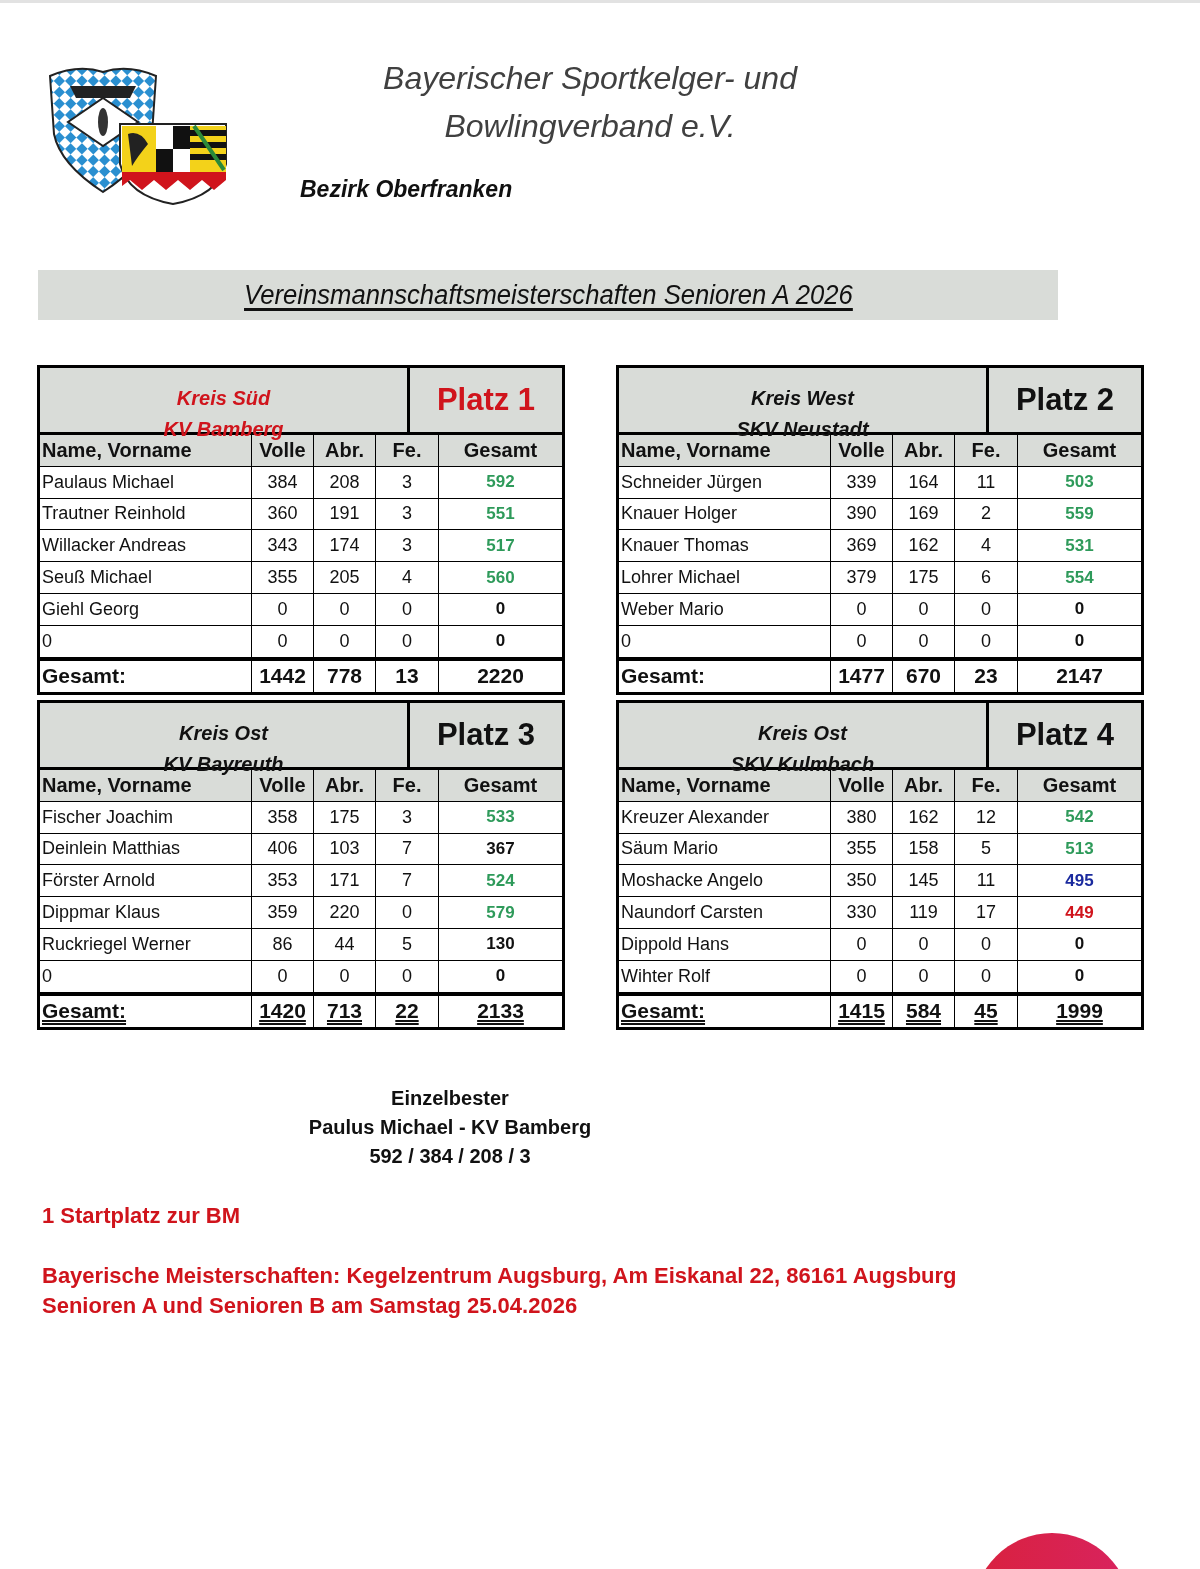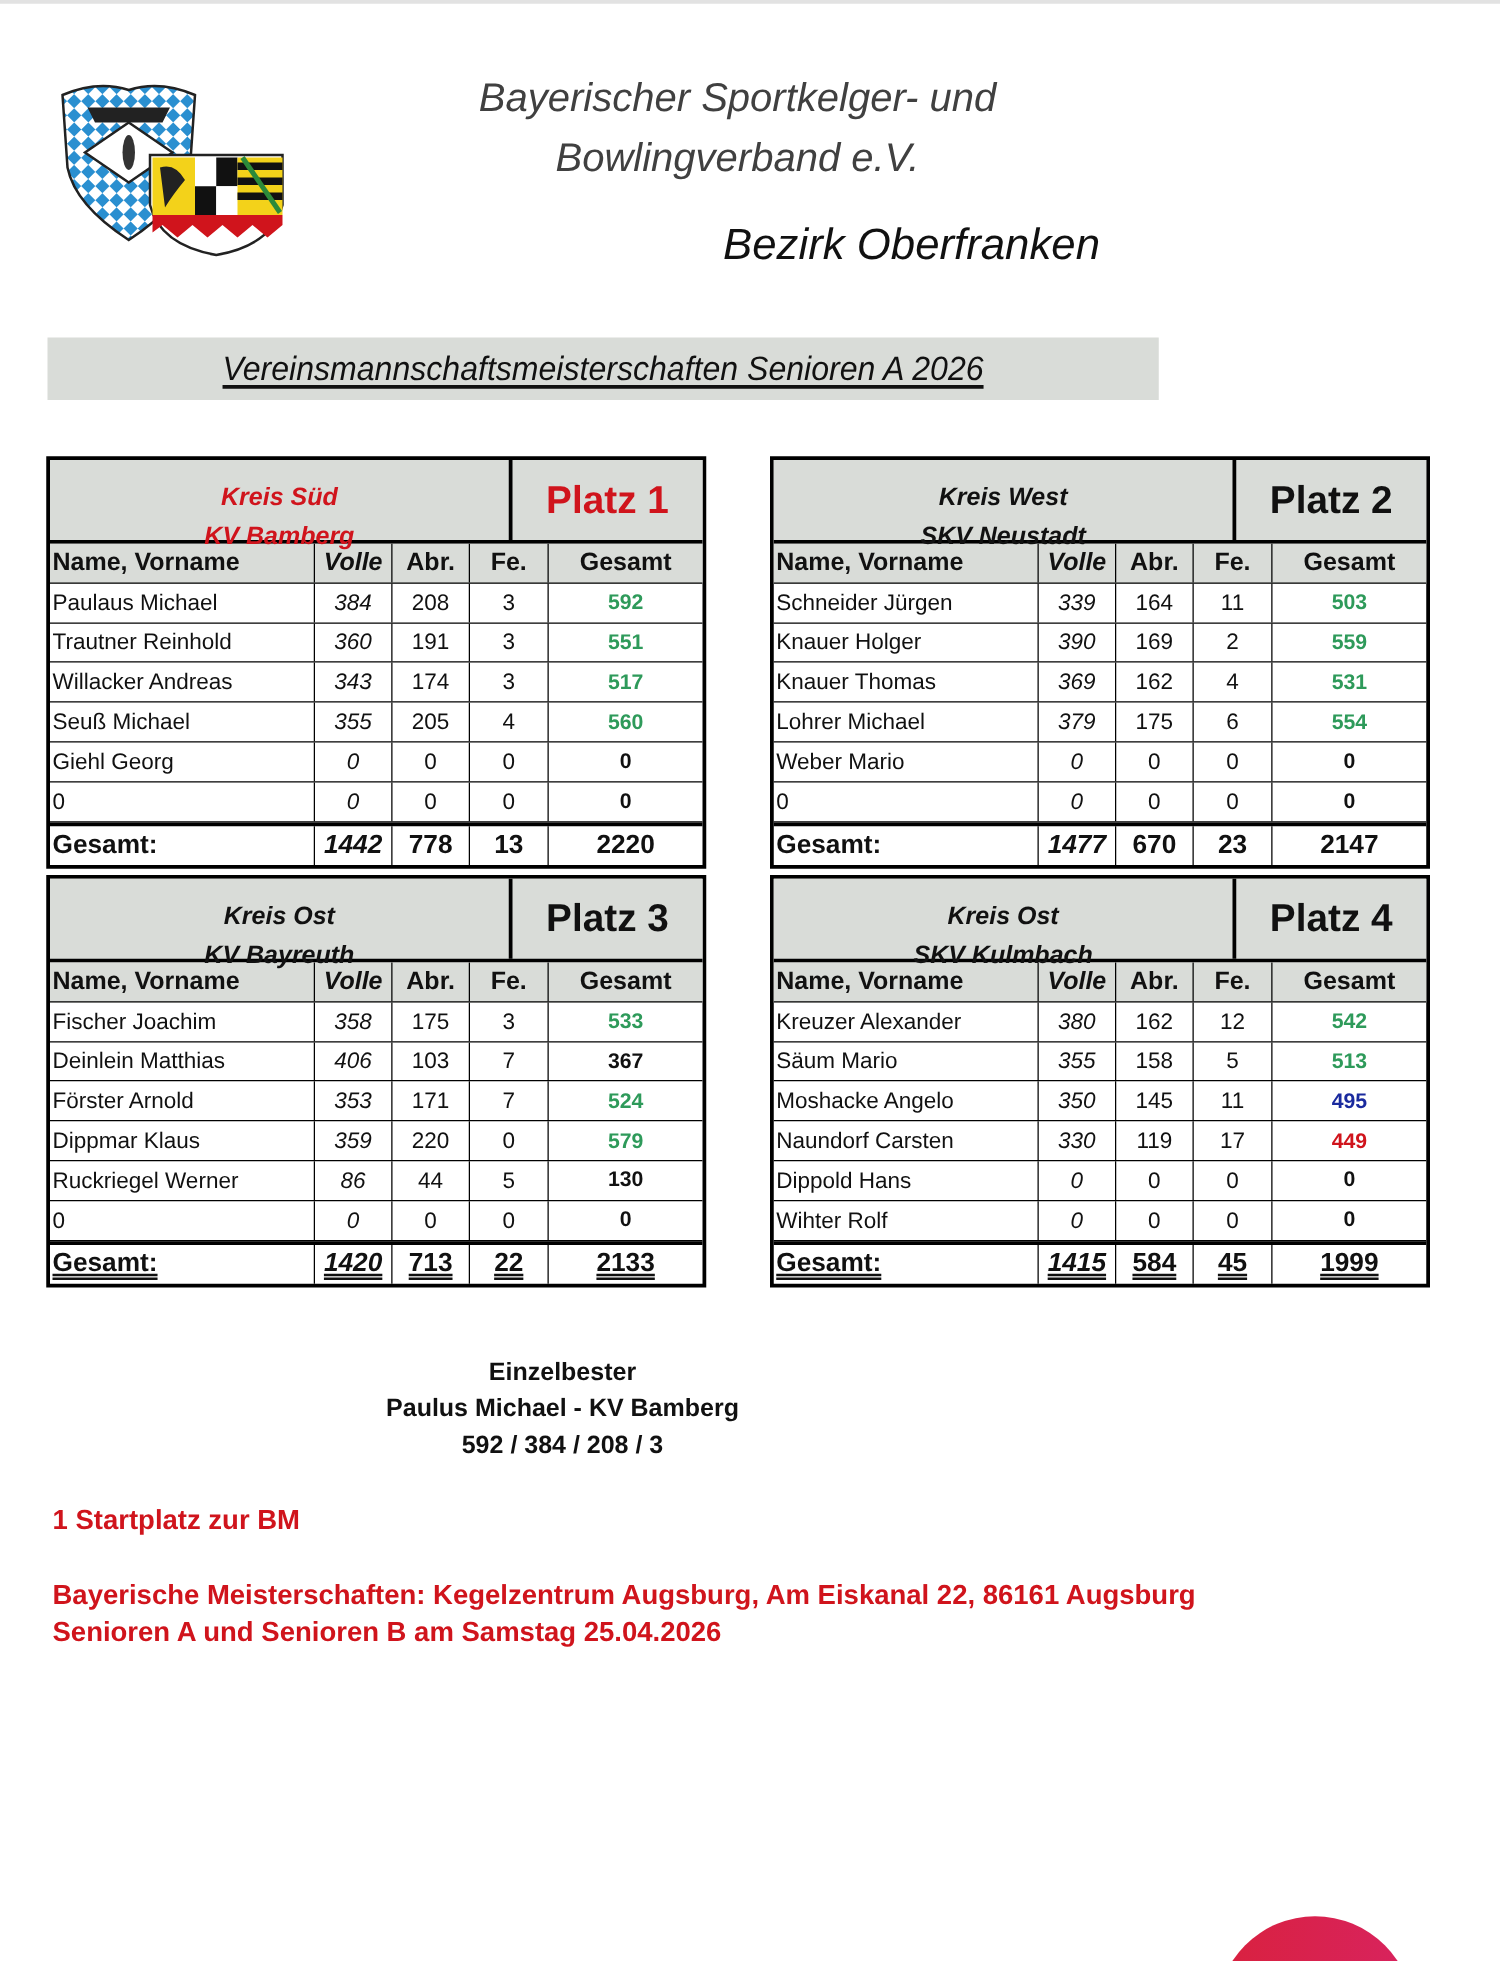--- a/index.html
+++ b/index.html
@@ -2,37 +2,37 @@
 <html><head>
 <meta charset="utf-8">
 <style>
   html,body{margin:0;padding:0;background:#fff;}
   body{width:1200px;height:1569px;position:relative;overflow:hidden;font-family:"Liberation Sans",sans-serif;color:#111;}
   .topline{position:absolute;left:0;top:0;width:1200px;height:3px;background:#e2e2e2;}
   .logo{position:absolute;left:48px;top:64px;width:182px;height:142px;}
   .org{position:absolute;left:300px;width:580px;text-align:center;font-style:italic;font-size:32px;color:#404040;}
   .org1{top:60px;}
   .org2{top:108px;}
-  .bezirk{position:absolute;left:300px;width:580px;top:176px;text-align:right;font-weight:normal;font-style:italic;font-size:35px;}
-  .banner{position:absolute;left:38px;top:270px;width:889px;height:50px;background:#d9dcd8;display:flex;align-items:center;justify-content:center;}
+  .bezirk{position:absolute;left:300px;width:580px;top:176px;text-align:left;font-weight:bold;font-style:italic;font-size:23px;}
+  .banner{position:absolute;left:38px;top:270px;width:1020px;height:50px;background:#d9dcd8;display:flex;align-items:center;justify-content:center;}
   .banner span{font-style:italic;font-size:27px;text-decoration:underline;text-decoration-thickness:3px;text-underline-offset:4px;transform:scaleX(0.95);display:inline-block;}
   .tbl{position:absolute;width:528px;border:3px solid #000;box-sizing:border-box;}
   .t1{left:37px;top:365px;}
   .t2{left:616px;top:365px;}
   .t3{left:37px;top:700px;}
   .t4{left:616px;top:700px;}
   .thead{display:flex;height:64px;border-bottom:3px solid #000;background:#d9dcd8;}
   .club{width:370px;border-right:3px solid #000;text-align:center;font-weight:bold;font-style:italic;font-size:20px;line-height:31px;padding-top:15px;box-sizing:border-box;}
   .platz{flex:1;display:flex;align-items:center;justify-content:center;font-weight:bold;font-size:31px;}
   .row{display:flex;height:31.8px;border-bottom:1.5px solid #000;box-sizing:border-box;font-size:18px;}
   .row:last-child{border-bottom:none;}
   .row > div{display:flex;align-items:center;border-right:1.5px solid #000;box-sizing:border-box;}
   .row > div:last-child{border-right:none;}
   .c-name{width:212px;padding-left:2px;}
-  .c-v{width:62px;justify-content:center;font-style:italic;}
+  .c-v{width:62px;justify-content:center;}
   .c-a{width:62px;justify-content:center;}
   .c-f{width:63px;justify-content:center;}
   .c-g{flex:1;justify-content:center;font-weight:bold;font-size:17px;}
   .colhead{background:#d9dcd8;font-weight:bold;font-size:20px;border-bottom:1.5px solid #000;}
   .colhead .c-g{font-size:20px;}
   .total{font-weight:bold;font-size:21px;border-top:3px solid #000;height:34px;}
   .total .c-g{font-size:21px;}
   .dbl .total > div{text-decoration:underline double;}
   .best{position:absolute;left:250px;width:400px;text-align:center;font-weight:bold;font-size:20px;line-height:29px;top:1084px;}
   .note{position:absolute;left:42px;color:#d0141c;font-weight:bold;font-size:22px;line-height:30px;}

